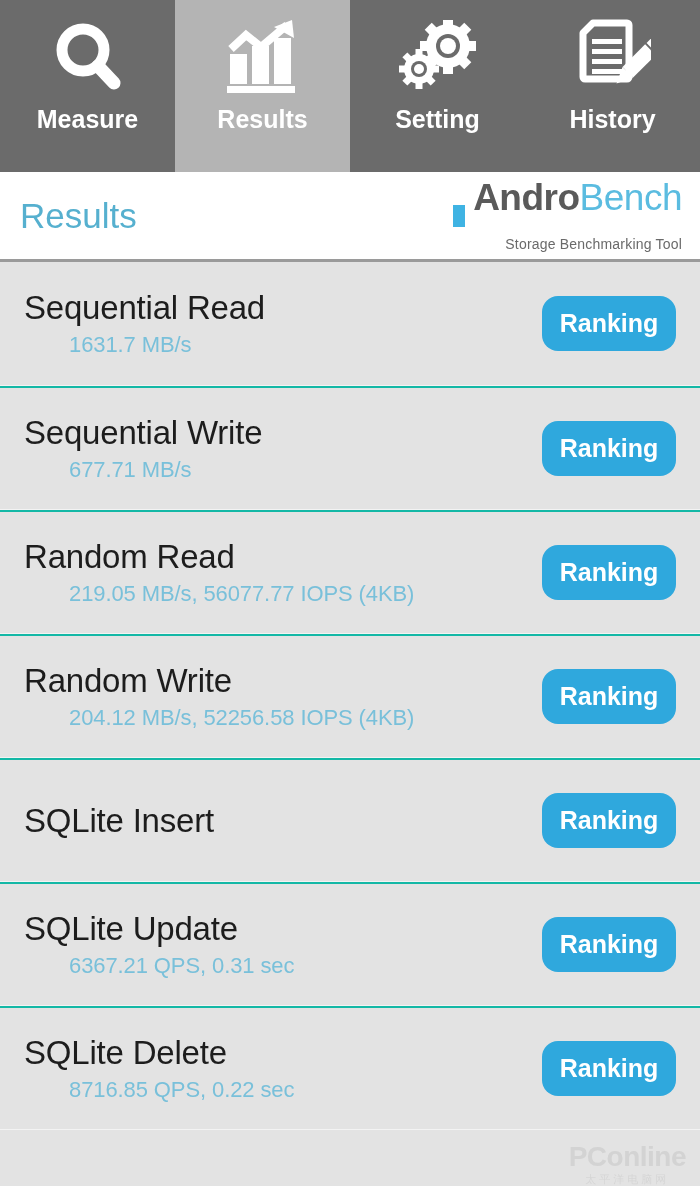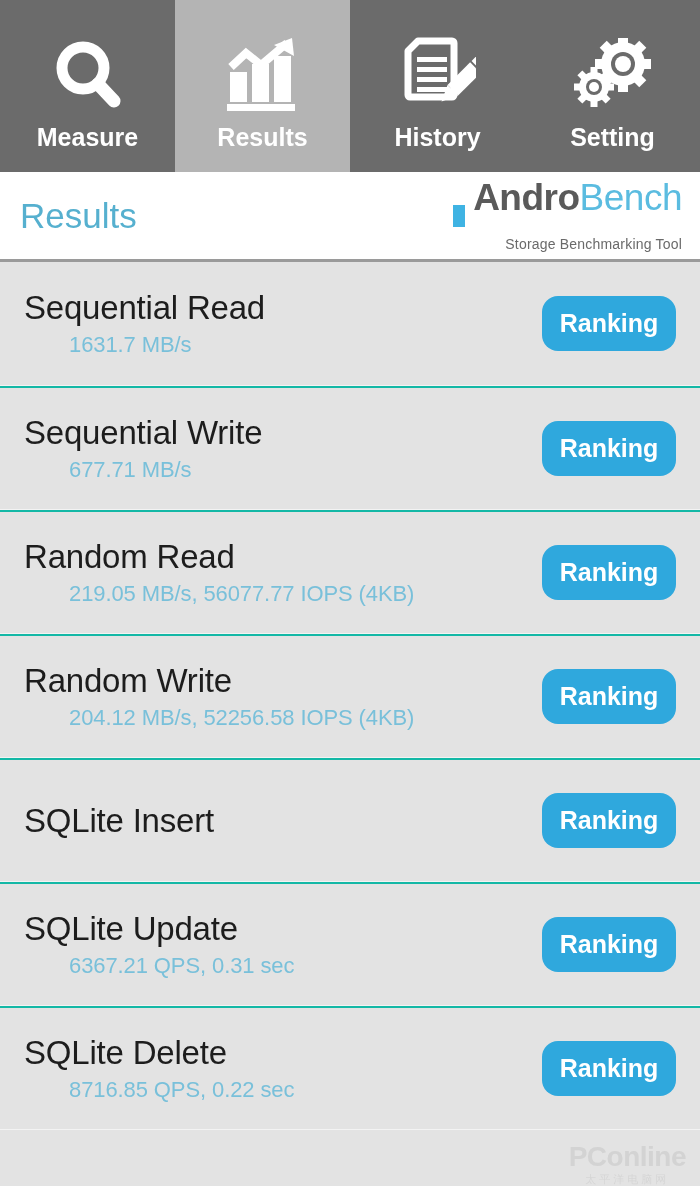--- a/index.html
+++ b/index.html
@@ -21,21 +21,21 @@
     height: 172px;
     width: 700px;
     background: #6b6b6b;
   }
   .tab {
     flex: 1 1 0;
     display: flex;
     flex-direction: column;
     align-items: center;
     justify-content: flex-start;
-    padding-top: 32px;
+    padding-top: 14px;
     box-sizing: border-box;
     background: #6b6b6b;
     position: relative;
   }
   .tab.active {
     background: #b4b4b4;
   }
   .tab-icon {
     height: 86px;
     width: 100%;
@@ -216,38 +216,20 @@
       <svg width="78" height="74" viewBox="0 0 78 74">
         <rect x="6" y="34" width="17" height="30" fill="#ffffff"></rect>
         <rect x="28" y="26" width="17" height="38" fill="#ffffff"></rect>
         <rect x="50" y="18" width="17" height="46" fill="#ffffff"></rect>
         <rect x="3" y="66" width="68" height="7" fill="#ffffff"></rect>
         <polyline points="7,29 22,15 37,27 63,5" fill="none" stroke="#ffffff" stroke-width="8" stroke-linejoin="miter"></polyline>
         <polygon points="68,0 70,18 50,7" fill="#ffffff"></polygon>
       </svg>
     </span>
     <span class="tab-label">Results</span>
-  </div>
-
-  <div class="tab">
-    <span class="tab-icon">
-      <svg width="76" height="76" viewBox="0 0 76 76">
-        <path d="M18 4 h34 a2 2 0 0 1 2 2 v52 a2 2 0 0 1 -2 2 h-42 a2 2 0 0 1 -2 -2 v-44 z" fill="none" stroke="#ffffff" stroke-width="7" stroke-linejoin="round"></path>
-        <rect x="17" y="20" width="30" height="5" fill="#ffffff"></rect>
-        <rect x="17" y="30" width="30" height="5" fill="#ffffff"></rect>
-        <rect x="17" y="40" width="30" height="5" fill="#ffffff"></rect>
-        <rect x="17" y="50" width="30" height="5" fill="#ffffff"></rect>
-        <g transform="rotate(45 56 48)">
-          <rect x="50" y="22" width="15" height="32" fill="#ffffff"></rect>
-          <polygon points="50,54 65,54 57.5,70" fill="#ffffff"></polygon>
-          <rect x="50" y="12" width="15" height="8" fill="#ffffff"></rect>
-        </g>
-      </svg>
-    </span>
-    <span class="tab-label">History</span>
   </div>
 
   <div class="tab">
     <span class="tab-icon">
       <svg width="80" height="74" viewBox="0 0 80 74">
         <g fill="#ffffff">
           <g transform="translate(50,26)">
             <g>
               <rect x="-5" y="-28" width="10" height="12"></rect>
               <rect x="-5" y="-28" width="10" height="12" transform="rotate(45)"></rect>
@@ -276,20 +258,38 @@
             <circle cx="0" cy="0" r="15"></circle>
             <circle cx="0" cy="0" r="8" fill="#6b6b6b"></circle>
             <circle cx="0" cy="0" r="5" fill="#ffffff"></circle>
           </g>
         </g>
       </svg>
     </span>
     <span class="tab-label">Setting</span>
   </div>
 
+  <div class="tab">
+    <span class="tab-icon">
+      <svg width="76" height="76" viewBox="0 0 76 76">
+        <path d="M18 4 h34 a2 2 0 0 1 2 2 v52 a2 2 0 0 1 -2 2 h-42 a2 2 0 0 1 -2 -2 v-44 z" fill="none" stroke="#ffffff" stroke-width="7" stroke-linejoin="round"></path>
+        <rect x="17" y="20" width="30" height="5" fill="#ffffff"></rect>
+        <rect x="17" y="30" width="30" height="5" fill="#ffffff"></rect>
+        <rect x="17" y="40" width="30" height="5" fill="#ffffff"></rect>
+        <rect x="17" y="50" width="30" height="5" fill="#ffffff"></rect>
+        <g transform="rotate(45 56 48)">
+          <rect x="50" y="22" width="15" height="32" fill="#ffffff"></rect>
+          <polygon points="50,54 65,54 57.5,70" fill="#ffffff"></polygon>
+          <rect x="50" y="12" width="15" height="8" fill="#ffffff"></rect>
+        </g>
+      </svg>
+    </span>
+    <span class="tab-label">History</span>
+  </div>
+
 </div>
 
 <div class="header">
   <div class="page-title">Results</div>
 
   <div class="brand">
     <div class="brand-bar">
       <div class="brand-bar-top"></div>
       <div class="brand-bar-bot"></div>
     </div>

